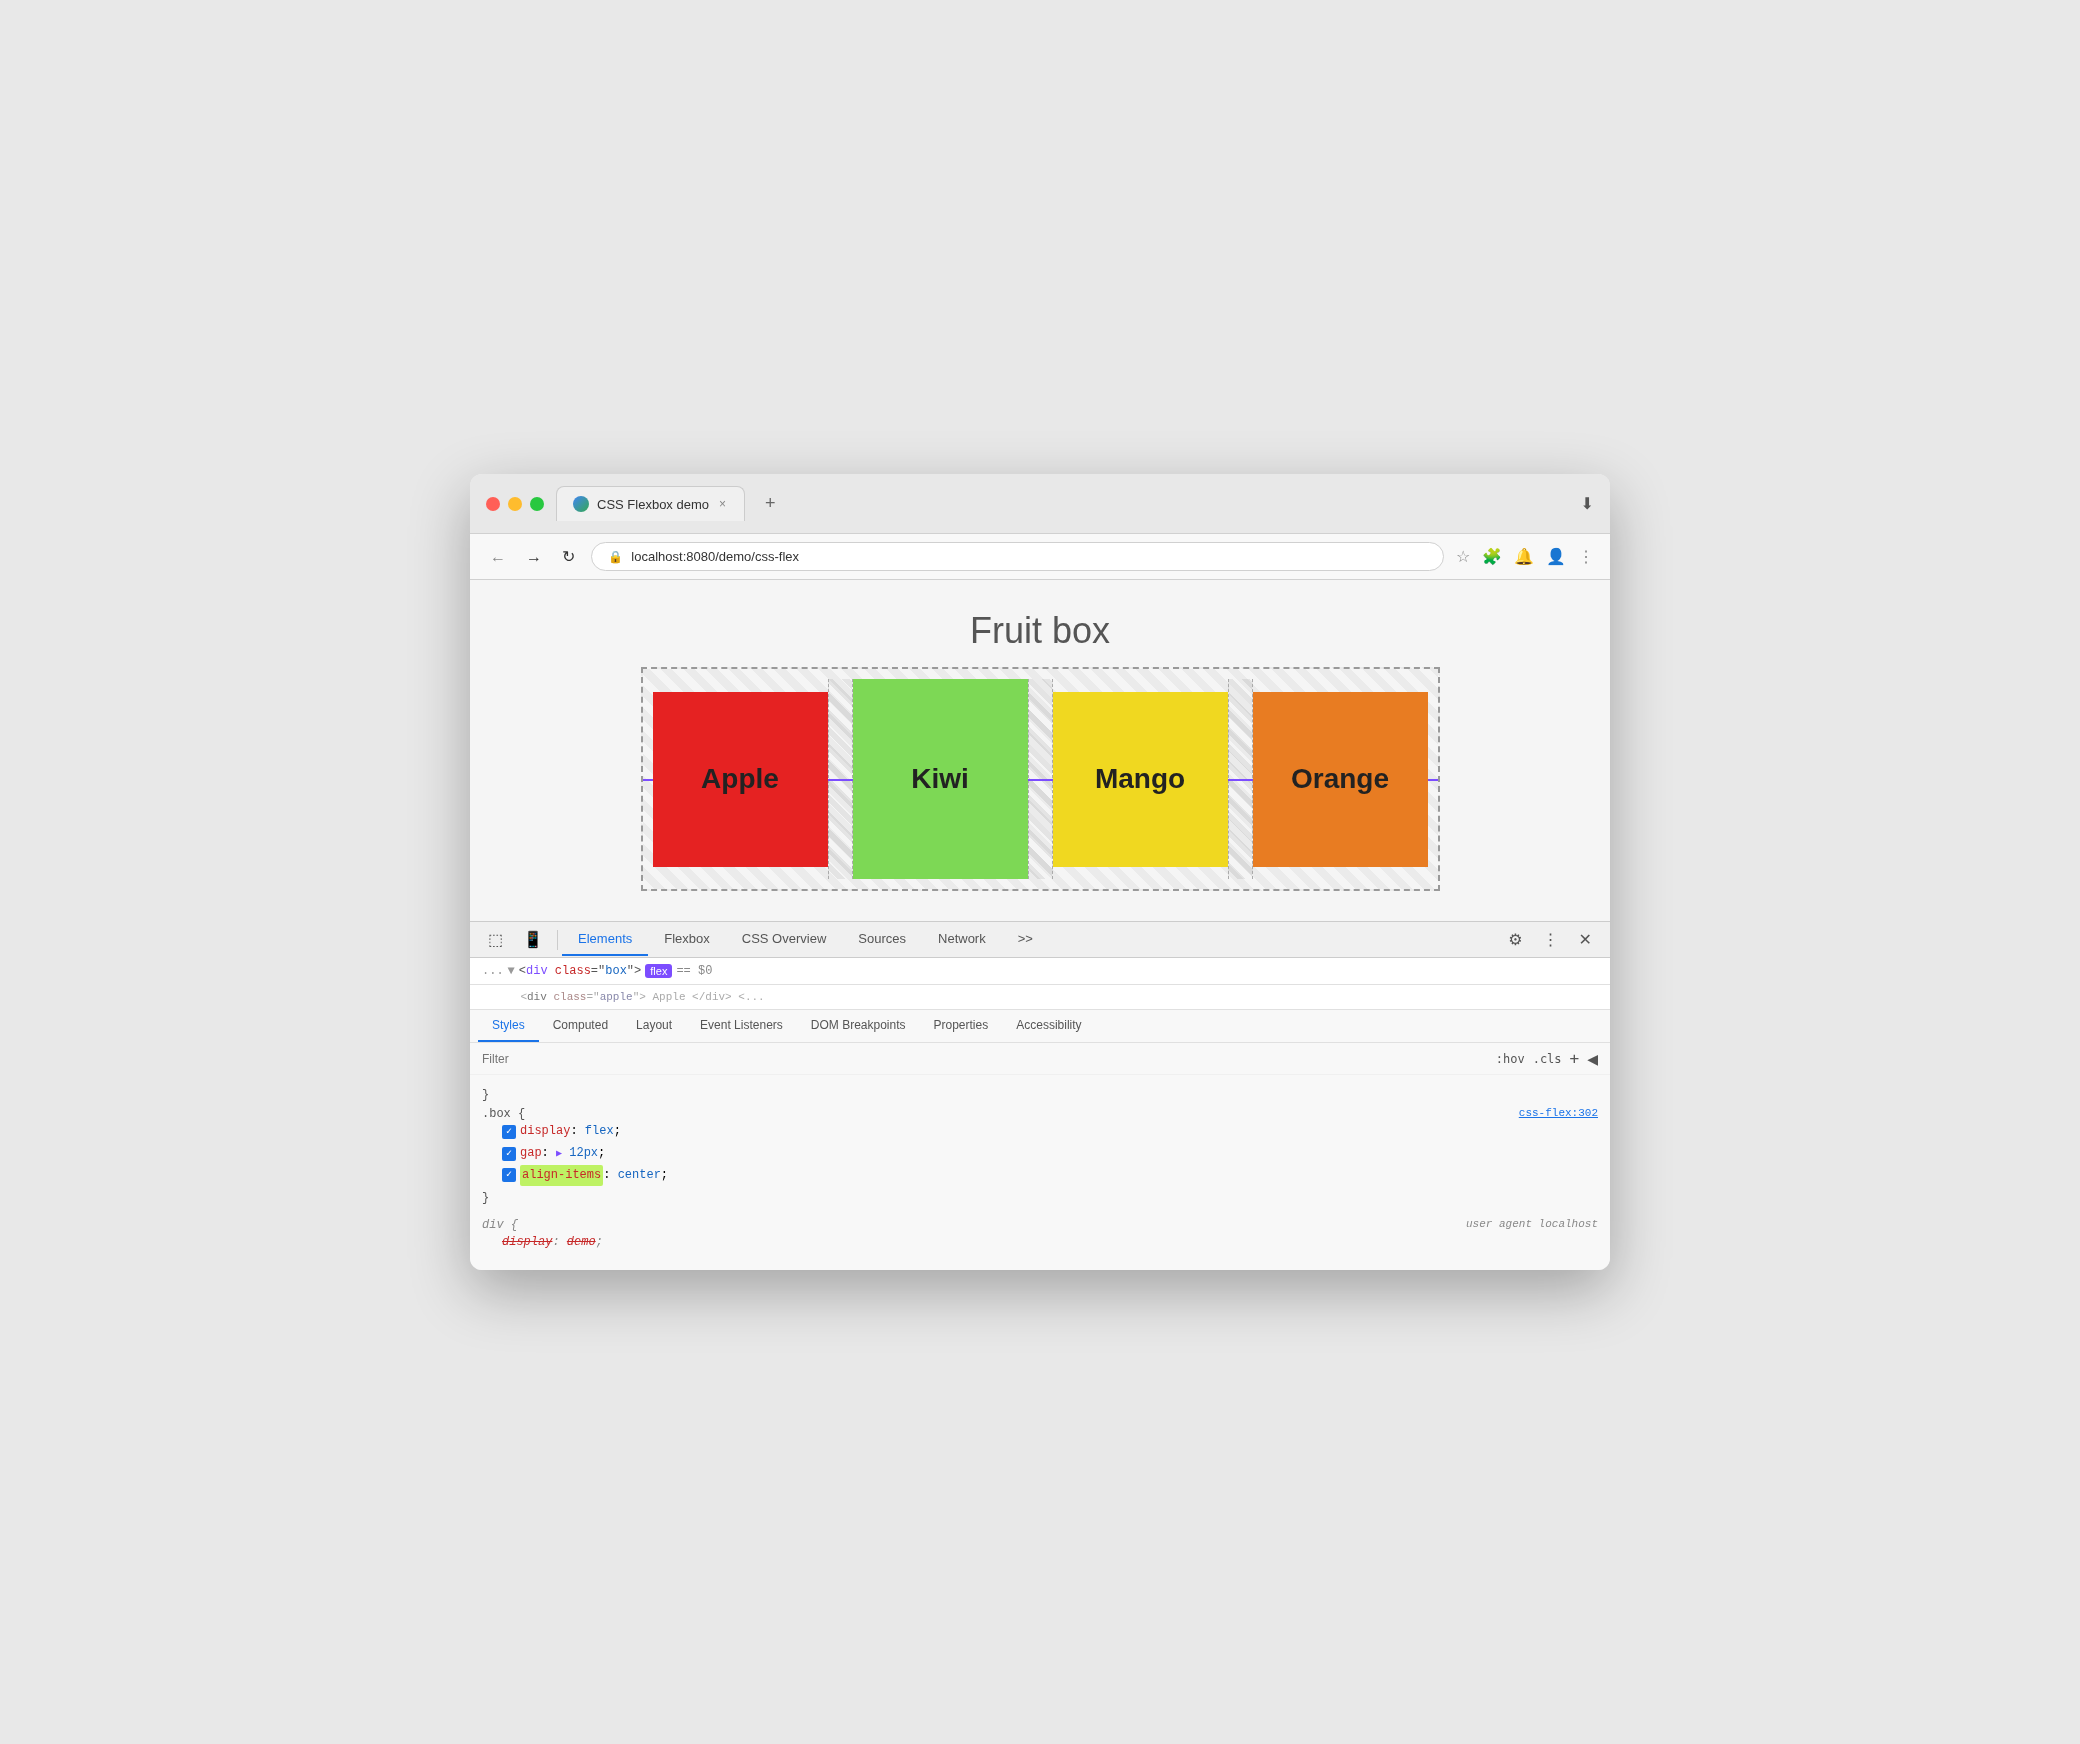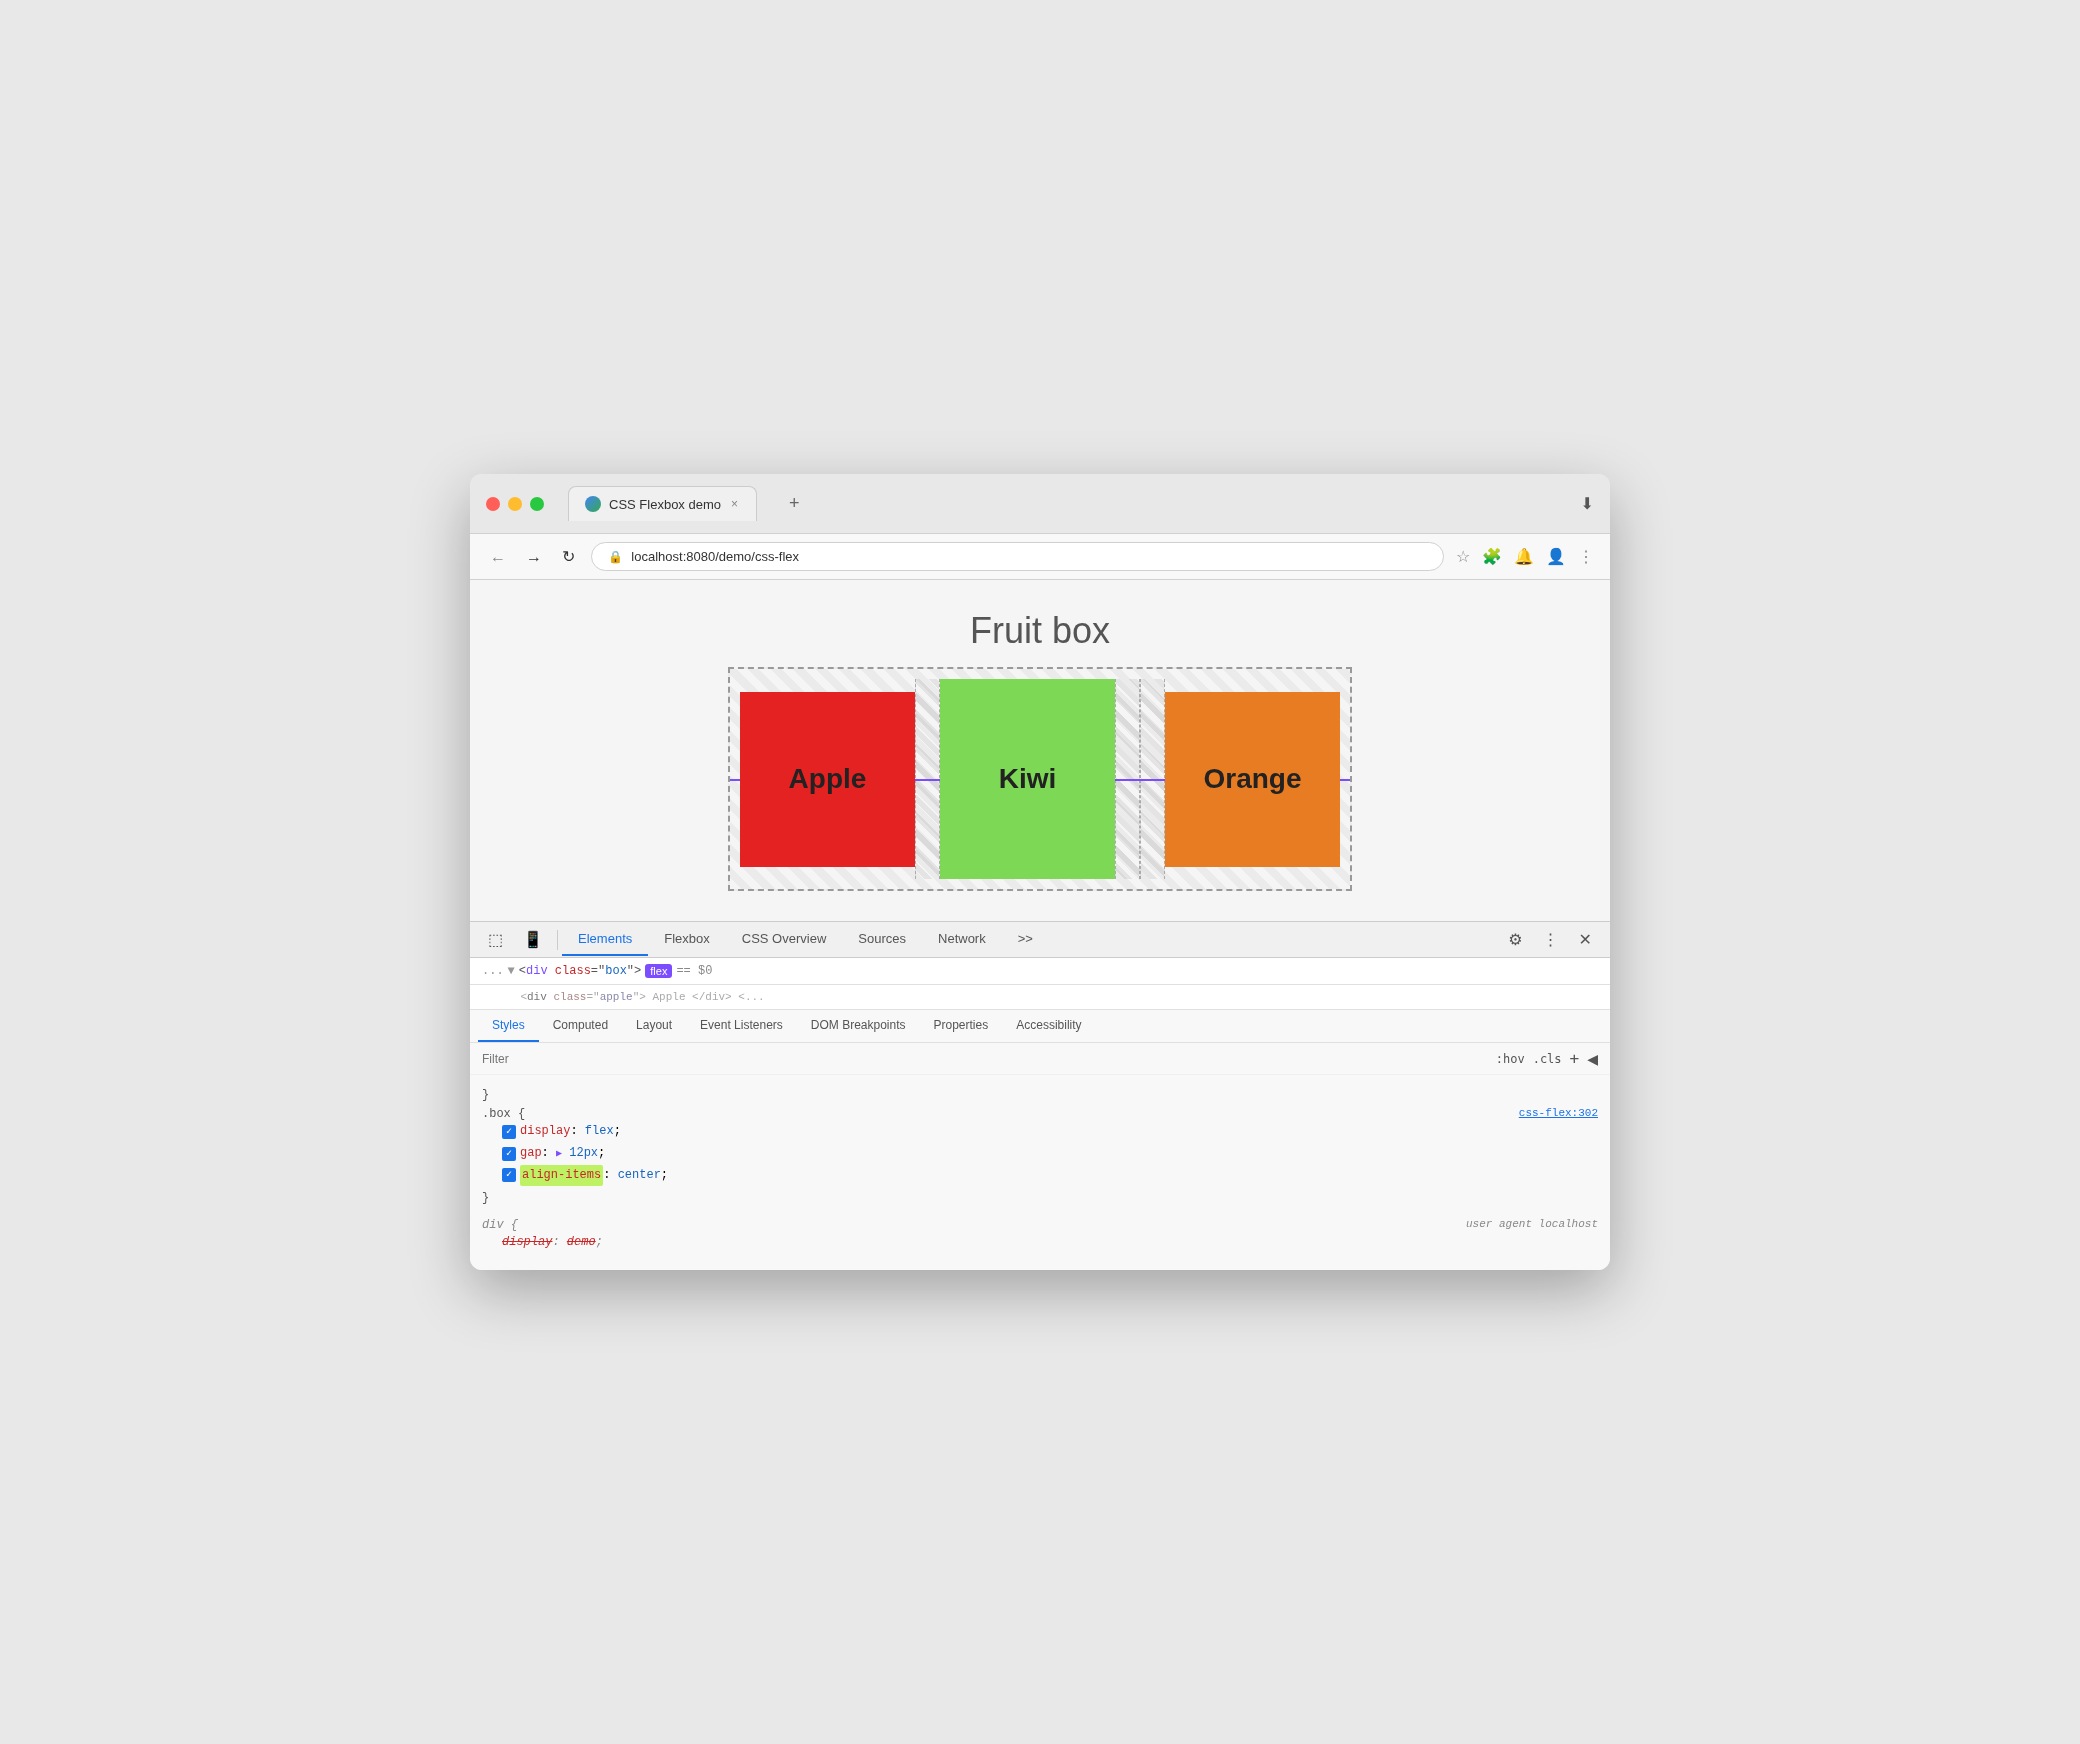--- a/index.html
+++ b/index.html
@@ -19,21 +19,21 @@
       box-shadow: 0 20px 60px rgba(0,0,0,0.3);
       overflow: hidden;
     }
 
     
     .title-bar {
       background: #e8e8e8;
       padding: 12px 16px;
       display: flex;
       align-items: center;
-      gap: 24px;
+      gap: 12px;
       border-bottom: 1px solid #d0d0d0;
     }
     .traffic-lights {
       display: flex;
       gap: 8px;
     }
     .traffic-light {
       width: 14px;
       height: 14px;
       border-radius: 50%;
@@ -433,20 +433,23 @@
       <span class="flex-arrow" style="left: 565px; font-size:16px;">↕</span>
 
       <div class="fruit-item fruit-apple">
         <span>Apple</span>
       </div>
       <div class="fruit-gap"></div>
       <div class="fruit-item fruit-kiwi">
         <span>Kiwi</span>
       </div>
       <div class="fruit-gap"></div>
+      <div class="fruit-item fruit-mango">
+        <span>Mango</span>
+      </div>
       <div class="fruit-gap"></div>
       <div class="fruit-item fruit-orange">
         <span>Orange</span>
       </div>
     </div>
   </div>
 
   <div class="devtools">
 
     <div class="devtools-toolbar">

